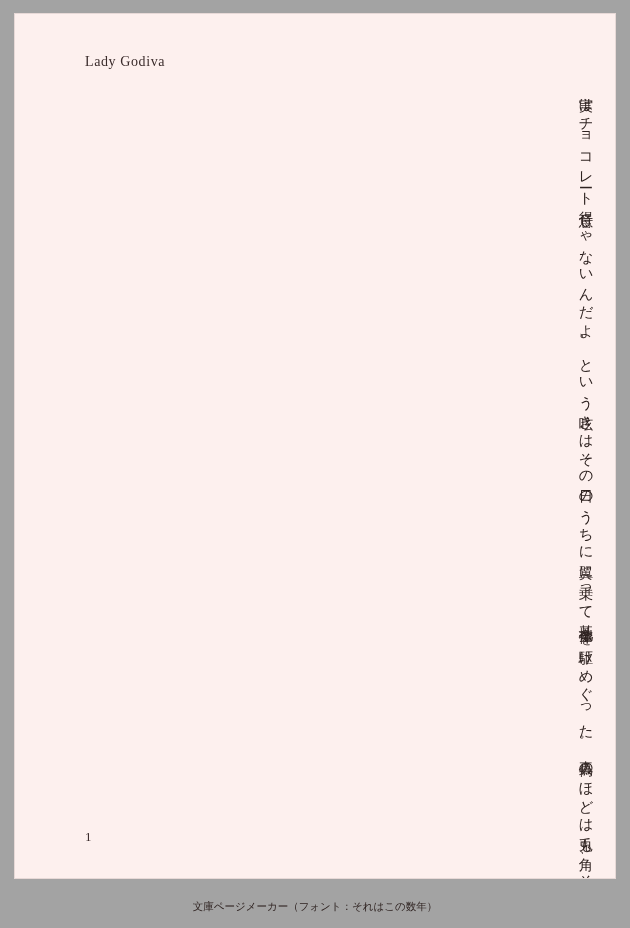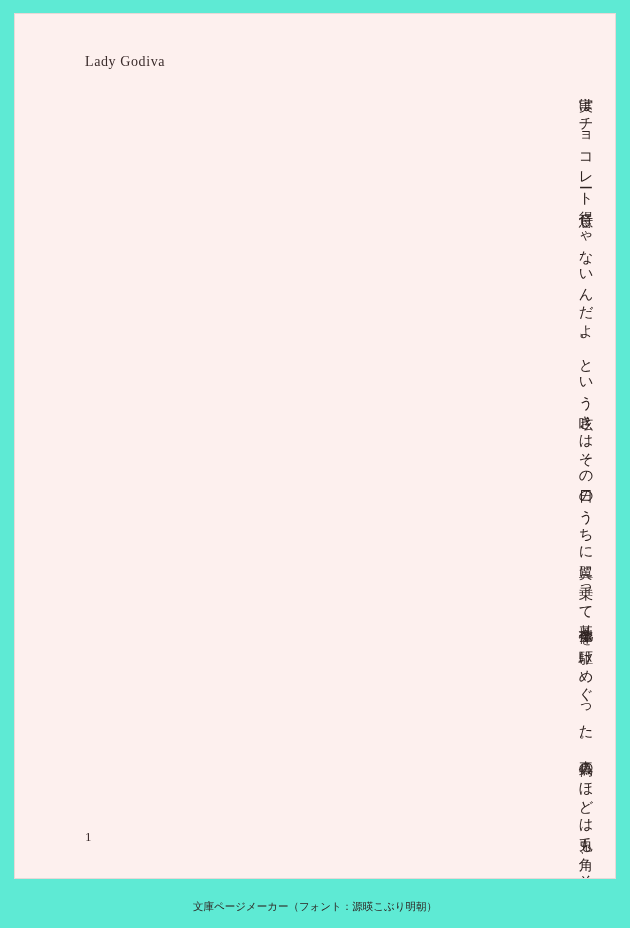--- a/index.html
+++ b/index.html
@@ -10,21 +10,21 @@
   body {
     width: 630px;
     height: 928px;
     font-family: "Liberation Serif", serif;
   }
 
   .page {
     position: relative;
     width: 630px;
     height: 928px;
-    background: #5eead4;
+    background: #a3a3a3;
     box-sizing: border-box;
   }
 
   
   .paper {
     position: absolute;
     left: 14px;
     top: 13px;
     width: 602px;
     height: 866px;
@@ -111,15 +111,15 @@
     <div class="vtext">
       <span class="vline">実はチョコレート得意じゃないんだよ、という呟きはその日のうちに翼に乗って基地</span>
       <span class="vline">全体を駆けめぐった。真偽のほどは兎も角、それはこの数年、友愛を示すチョコレート</span>
 
     </div>
 
     <div class="page-number">1</div>
 
   </div>
 
-  <div class="footer">文庫ページメーカー（フォント：源暎こぶり明朝）</div>
+  <div class="footer">文庫ページメーカー（フォント：それはこの数年）</div>
 
 </div>
 
 </body></html>

